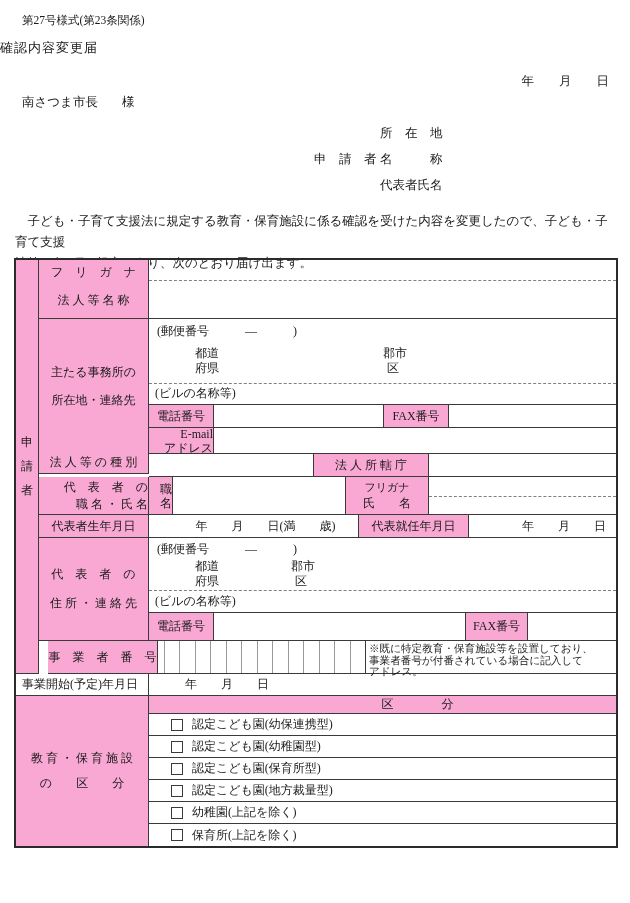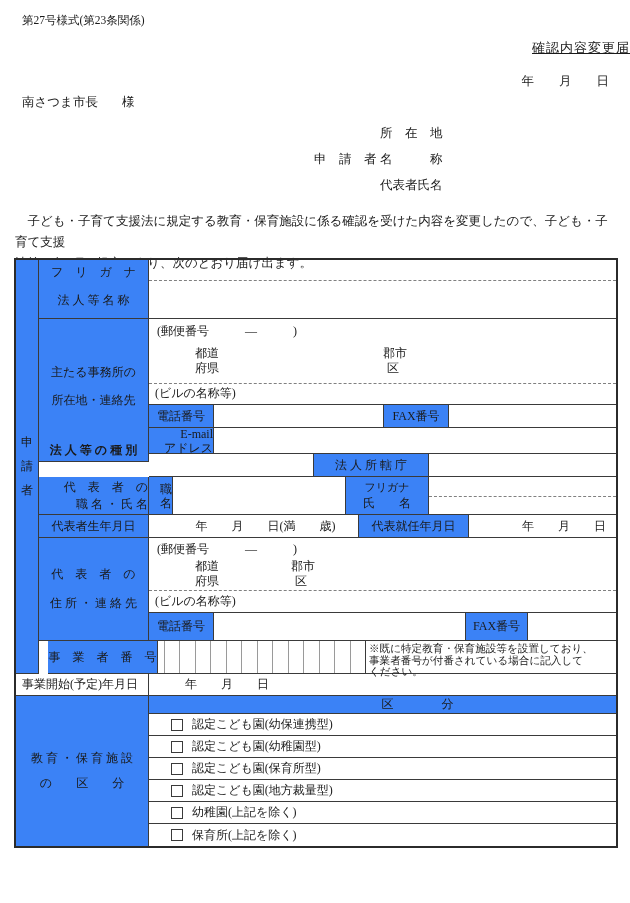--- a/index.html
+++ b/index.html
@@ -4,42 +4,42 @@
 <style>
   html,body{margin:0;padding:0;background:#fff;}
   .page{position:relative;width:630px;height:903px;background:#ffffff;overflow:hidden;
         font-family:"Liberation Serif","DejaVu Serif",serif;color:#1a1a1a;}
   .abs{position:absolute;}
   .fs11{font-size:11px;} .fs115{font-size:11.5px;} .fs125{font-size:12.5px;} .fs13{font-size:13px;}
   .tbl{position:absolute;left:14px;top:258px;width:600px;height:586px;border:2px solid #2b2b2b;box-sizing:content-box;}
   .cell{position:absolute;box-sizing:border-box;border:solid #3a3a3a;border-width:0 1px 1px 0;
         display:flex;align-items:center;font-size:12px;}
   .nr{border-right-width:0;} .nb{border-bottom-width:0;}
-  .gray{background:#3b82f6;}
+  .gray{background:#f9a8d4;}
   .cc{justify-content:center;text-align:center;}
   .col{flex-direction:column;justify-content:center;}
   .dash{position:absolute;height:0;border-top:1px dashed #808080;}
   .vlabel{gap:7px;}
   .pl{padding-left:6px;}
   .cbx{display:inline-block;width:10px;height:10px;border:1px solid #3a3a3a;background:#fff;
        margin:0 9px 0 22px;flex:0 0 auto;}
   .bcells{padding:0;}
   .bcell{flex:1 1 auto;height:100%;border-right:1px solid #9a9a9a;}
   .bcell:last-child{border-right:none;}
   .note{font-size:10.6px;line-height:11.5px;padding:2px 3px;display:block;}
   .two-line{line-height:14px;align-items:flex-end;}
   .addr-span{position:absolute;font-size:12px;}
 </style>
 </head>
 <body>
 
 <div class="page">
 
   <div class="abs fs115" style="left:22px;top:13px;">第27号様式(第23条関係)</div>
-  <div class="abs fs13" style="left:0;top:39px;width:630px;text-align:right;letter-spacing:1px;text-decoration:underline;">確認内容変更届</div>
+  <div class="abs fs13" style="left:0;top:39px;width:630px;text-align:left;letter-spacing:1px;">確認内容変更届</div>
   <div class="abs fs125" style="right:21px;top:73px;">年　　月　　日</div>
   <div class="abs fs125" style="left:22px;top:94px;">
     <span>南さつま市長</span><span style="display:inline-block;width:24px;"></span><span>様</span>
   </div>
 
   <div class="abs fs125" style="left:380px;top:125px;">所　在　地</div>
   <div class="abs fs125" style="left:314px;top:151px;">申　請　者</div>
   <div class="abs fs125" style="left:380px;top:151px;">名　　　称</div>
   <div class="abs fs125" style="left:380px;top:177px;">代表者氏名</div>
 
@@ -82,21 +82,21 @@
     <div class="cell gray cc fs115" style="left:133px;top:145px;width:65px;height:23px;">電話番号</div>
     <div class="cell" style="left:198px;top:145px;width:170px;height:23px;"></div>
     <div class="cell gray cc fs115" style="left:368px;top:145px;width:65px;height:23px;">FAX番号</div>
     <div class="cell nr" style="left:433px;top:145px;width:167px;height:23px;"></div>
     <div class="cell gray col cc fs11 two-line" style="left:133px;top:168px;width:65px;height:26px;">
       <span>E-mail</span>
       <span>アドレス</span>
     </div>
     <div class="cell nr" style="left:198px;top:168px;width:402px;height:26px;"></div>
 
-    <div class="cell gray cc" style="left:23px;top:179px;width:110px;height:23px;font-weight:bold;">法 人 等 の 種 別</div>
+    <div class="cell gray cc" style="left:23px;top:191px;width:110px;height:23px;">法 人 等 の 種 別</div>
     <div class="cell" style="left:133px;top:194px;width:165px;height:23px;"></div>
     <div class="cell gray cc" style="left:298px;top:194px;width:115px;height:23px;">法 人 所 轄 庁</div>
     <div class="cell nr" style="left:413px;top:194px;width:187px;height:23px;"></div>
 
     <div class="cell gray col cc two-line" style="left:23px;top:217px;width:110px;height:38px;gap:3px;">
       <span>代　表　者　の</span>
       <span>職 名 ・ 氏 名</span>
     </div>
     <div class="cell gray col cc fs11 two-line" style="left:133px;top:217px;width:24px;height:38px;">
       <span>職</span>
@@ -150,21 +150,21 @@
       <div class="bcell"></div>
       <div class="bcell"></div>
       <div class="bcell"></div>
       <div class="bcell"></div>
       <div class="bcell"></div>
     </div>
     <div class="cell nr" style="left:350px;top:381px;width:250px;height:33px;align-items:flex-start;">
       <span class="note">
         <span>※既に特定教育・保育施設等を設置しており、</span><br>
         <span>事業者番号が付番されている場合に記入して</span><br>
-        <span>ください。</span>
+        <span>アドレス。</span>
       </span>
     </div>
 
     <div class="cell pl" style="left:0;top:414px;width:133px;height:22px;">事業開始(予定)年月日</div>
     <div class="cell nr" style="left:133px;top:414px;width:467px;height:22px;padding-left:36px;">年　　月　　日</div>
 
     <div class="cell gray nb col cc fs115" style="left:0;top:436px;width:133px;height:150px;gap:8px;">
       <span>教 育 ・ 保 育 施 設</span>
       <span>の　　区　　分</span>
     </div>

